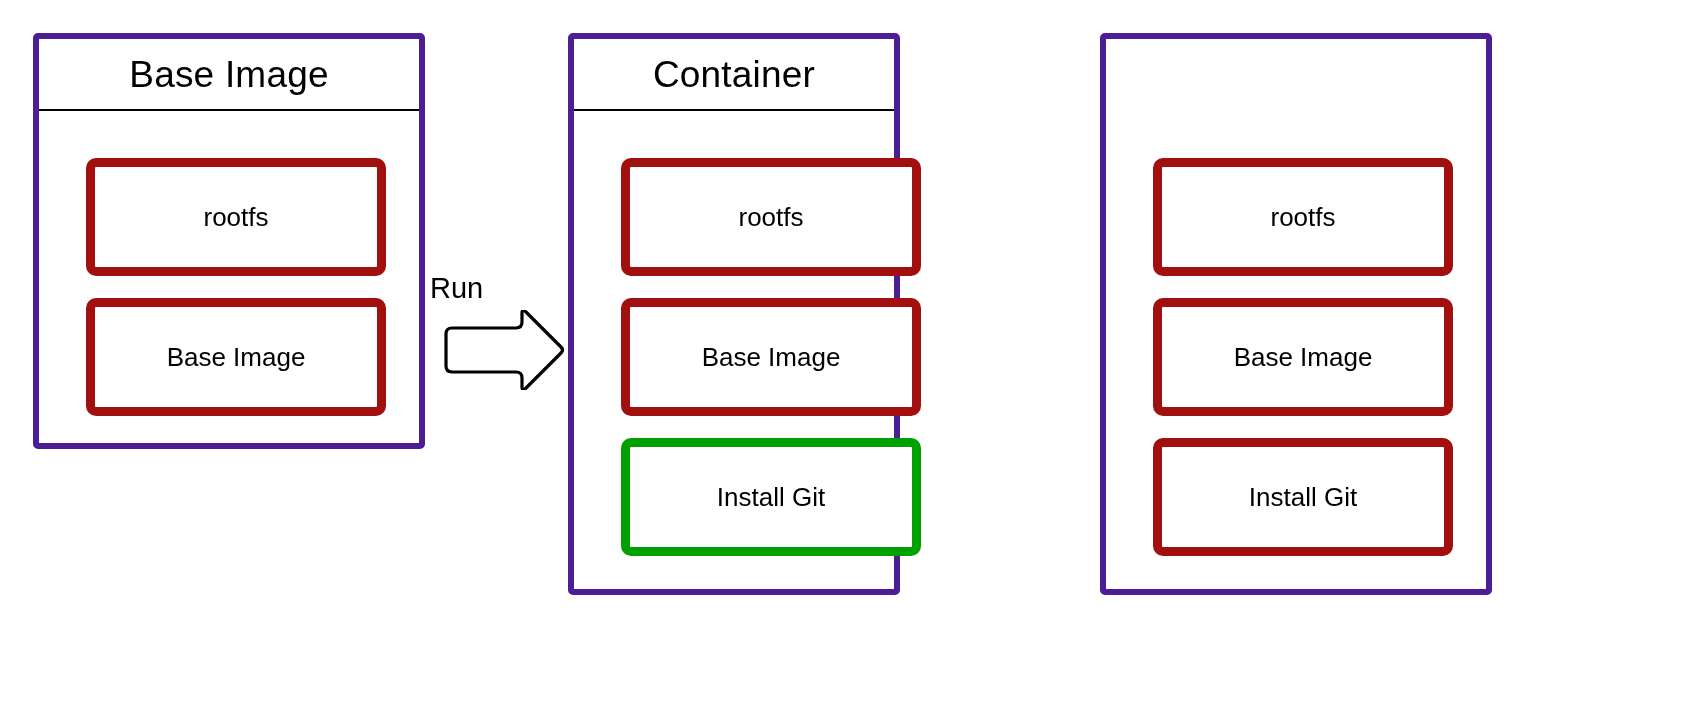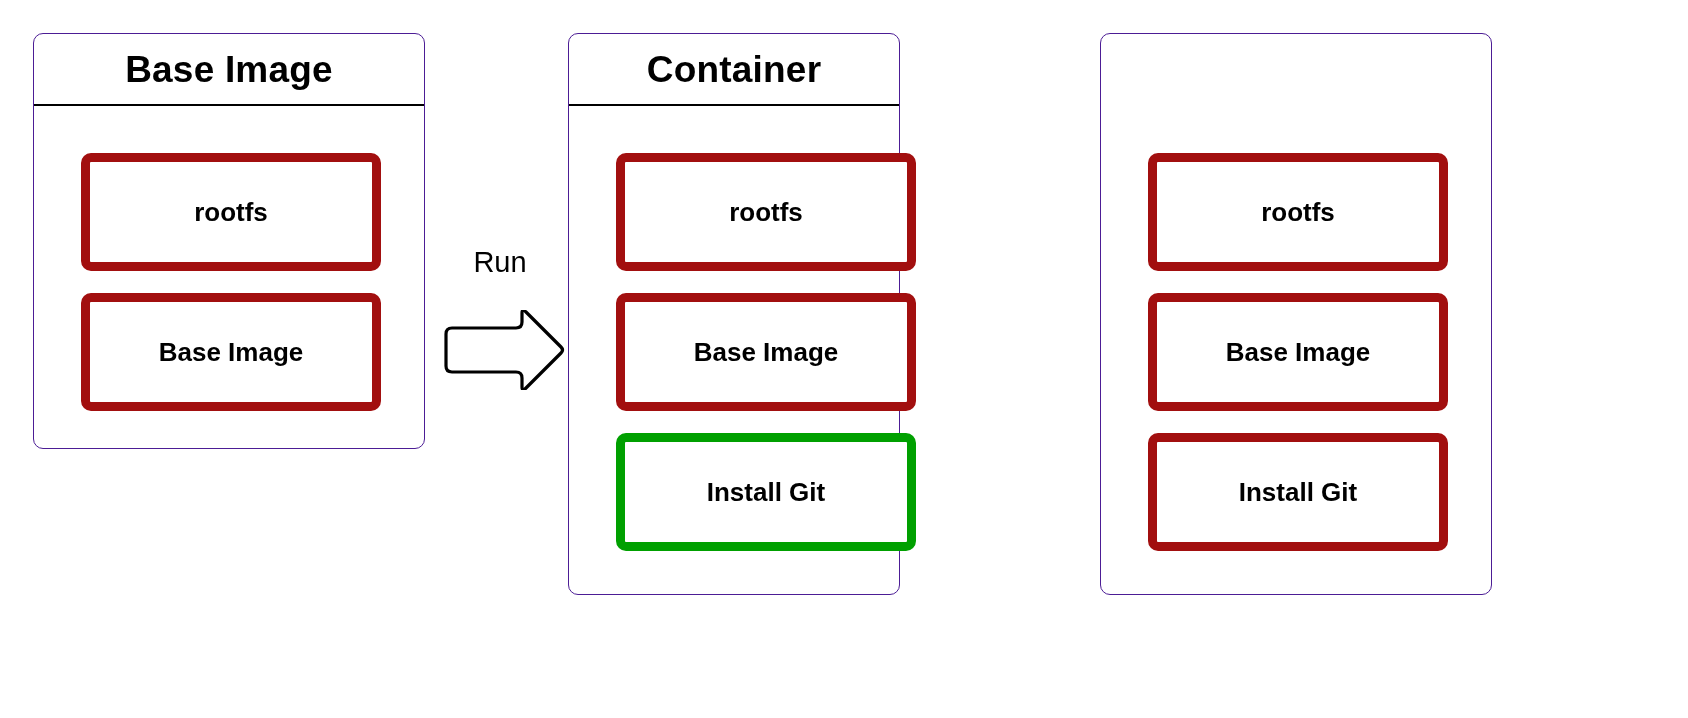--- a/index.html
+++ b/index.html
@@ -20,24 +20,23 @@
     left: 0;
     top: 0;
     width: 1688px;
     height: 718px;
   }
 
   
   .panel {
     position: absolute;
     box-sizing: border-box;
-    border: 1px solid #4c1d95;
-    border-radius: 10px;
+    border: 6px solid #4c1d95;
+    border-radius: 5px;
     background: #ffffff;
-    font-weight: bold;
   }
   .panel-title {
     position: absolute;
     left: 0;
     top: 0;
     width: 100%;
     height: 72px;
     box-sizing: border-box;
     border-bottom: 2px solid #000000;
     display: flex;
@@ -77,21 +76,22 @@
   
   .arrow-group {
     position: absolute;
   }
   .arrow-label {
     position: absolute;
     white-space: nowrap;
     font-size: 29px;
     line-height: 1;
     color: #000000;
-    text-align: center;
+    text-align: left;
+    margin-top: 26px;
   }
   .arrow-shape {
     position: absolute;
   }
 </style>
 </head>
 <body>
 
 <div id="stage">
 

